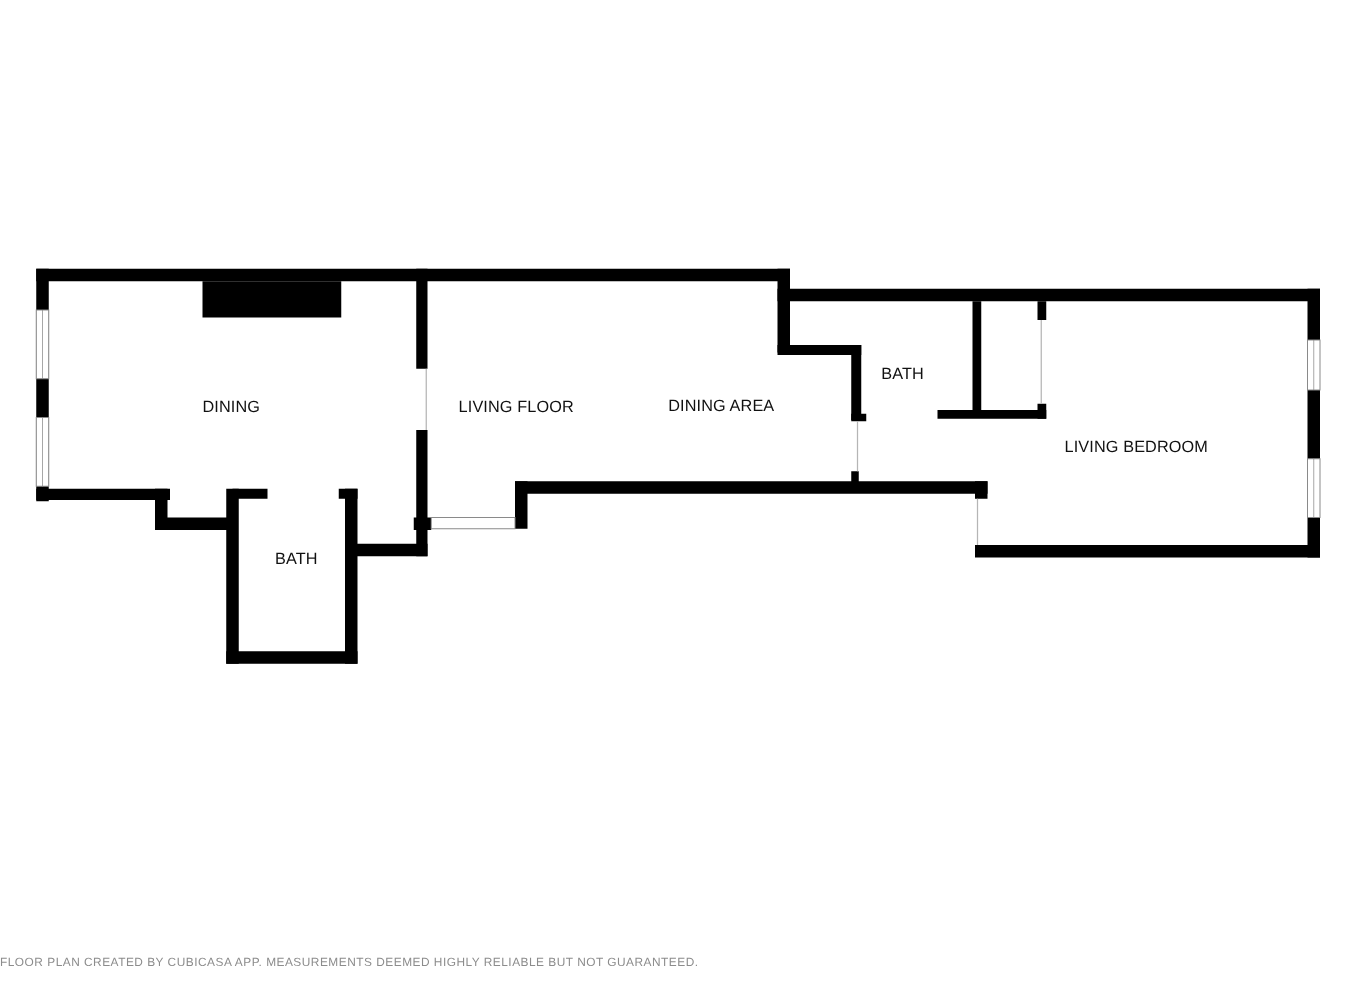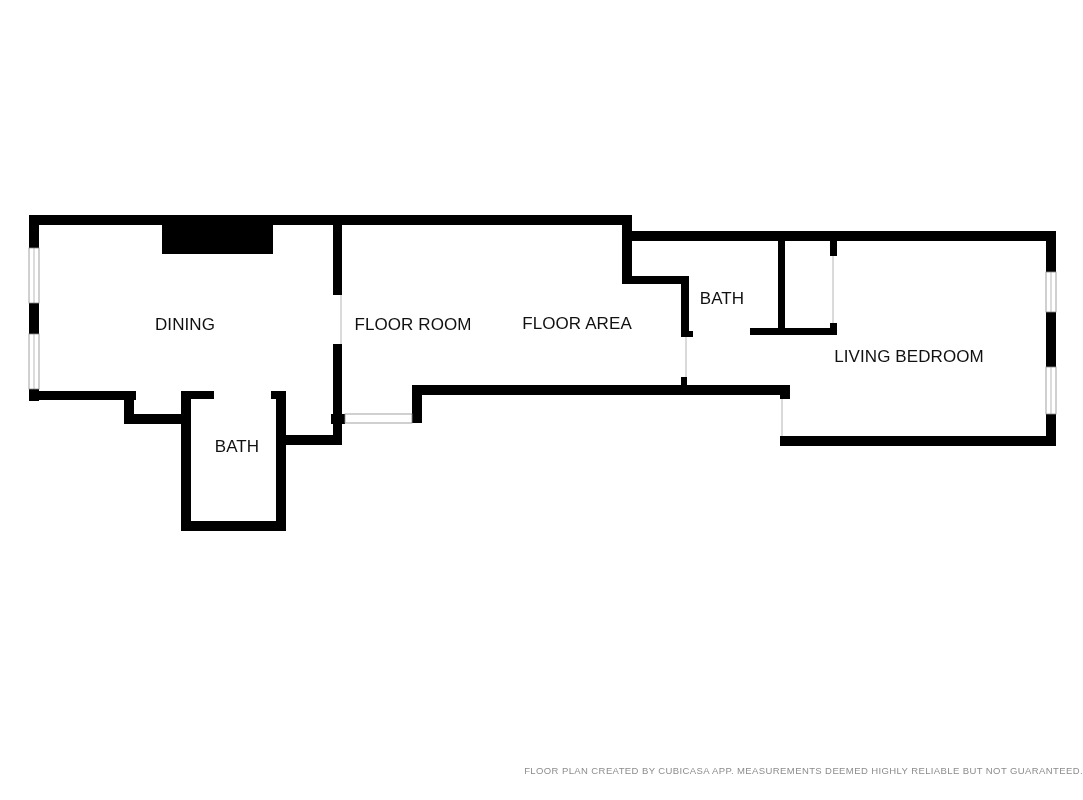--- a/index.html
+++ b/index.html
@@ -1,22 +1,22 @@
 <!DOCTYPE html>
 <html><head>
 <meta charset="utf-8">
 <style>
   html, body { margin: 0; padding: 0; background: #ffffff; }
   body { width: 1083px; height: 800px; position: relative; overflow: hidden; font-family: "Liberation Sans", sans-serif; }
   #plan { position: absolute; left: 0; top: 0; }
   .wall { fill: #000000; }
   .win { fill: #ffffff; stroke: #8a8a8a; stroke-width: 0.8; }
   .door-line { stroke: #b5b5b5; stroke-width: 1; }
-  .room-label { position: absolute; font-size: 17px; color: #111111; letter-spacing: 0.1px; white-space: nowrap; transform: translate(-50%, -50%); }
-  .footer { position: absolute; left: 0; width: 1083px; top: 765px; text-align: right; font-size: 9.5px; color: #8c8c8c; letter-spacing: 0.4px; }
+  .room-label { position: absolute; font-size: 13px; color: #111111; letter-spacing: 0.1px; white-space: nowrap; transform: translate(-50%, -50%); }
+  .footer { position: absolute; left: 0; width: 1083px; top: 765px; text-align: left; font-size: 9.5px; color: #8c8c8c; letter-spacing: 0.4px; }
 </style>
 </head>
 <body>
 
 <svg id="plan" width="1083" height="800" viewBox="0 0 1083 800">
   <g>
 
     <rect class="wall" x="29" y="215" width="603" height="10"></rect>
 
     <rect class="wall" x="162" y="225" width="111" height="29"></rect>
@@ -73,18 +73,18 @@
   <g>
     <line class="door-line" x1="341" y1="295" x2="341" y2="344"></line>
     <line class="door-line" x1="686" y1="337" x2="686" y2="377"></line>
     <line class="door-line" x1="833" y1="256" x2="833" y2="323"></line>
     <line class="door-line" x1="782" y1="399" x2="782" y2="436"></line>
   </g>
 </svg>
 
 <div class="room-label" style="left:185px;top:325px">DINING</div>
 <div class="room-label" style="left:237px;top:447px">BATH</div>
-<div class="room-label" style="left:413px;top:325px">FLOOR ROOM</div>
-<div class="room-label" style="left:577px;top:324px">FLOOR AREA</div>
+<div class="room-label" style="left:413px;top:325px">LIVING FLOOR</div>
+<div class="room-label" style="left:577px;top:324px">DINING AREA</div>
 <div class="room-label" style="left:722px;top:299px">BATH</div>
 <div class="room-label" style="left:909px;top:357px">LIVING BEDROOM</div>
 
 <div class="footer">FLOOR PLAN CREATED BY CUBICASA APP. MEASUREMENTS DEEMED HIGHLY RELIABLE BUT NOT GUARANTEED.</div>
 
 </body></html>

